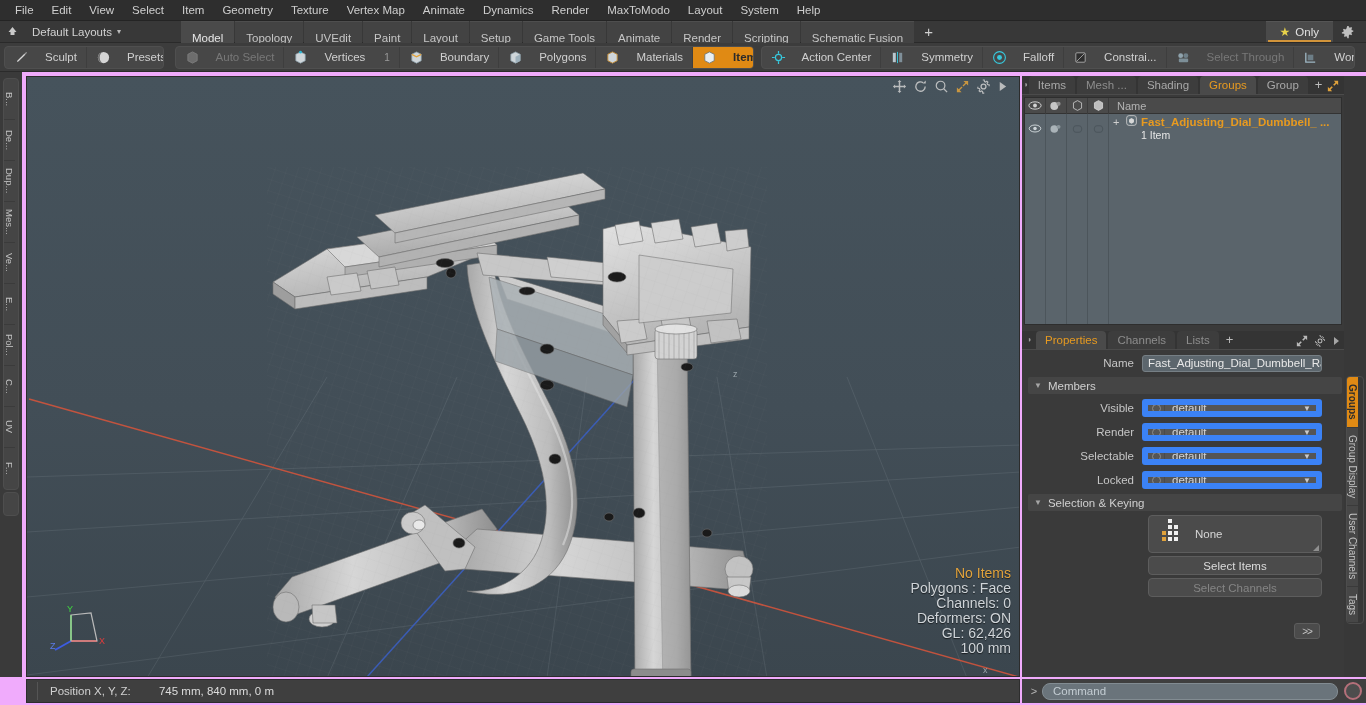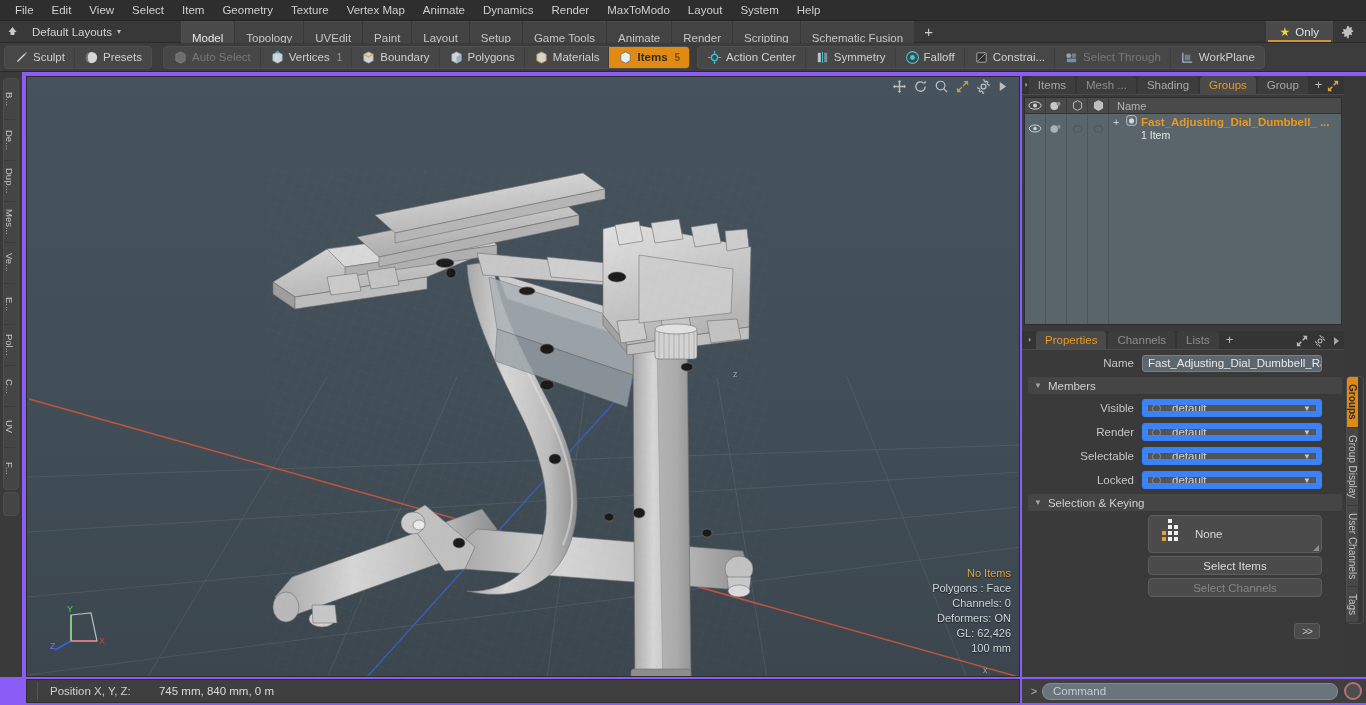--- a/index.html
+++ b/index.html
@@ -5,21 +5,21 @@
   * { box-sizing: border-box; margin: 0; padding: 0; }
   html, body {
     width: 1366px; height: 705px;
     background: #3a3a3a;
     font-family: "Liberation Sans", sans-serif;
     font-size: 11px;
     color: #c8c8c8;
     overflow: hidden;
     -webkit-font-smoothing: antialiased;
   }
-  #app { position: relative; width: 1366px; height: 705px; background: #8b5cf6; }
+  #app { position: relative; width: 1366px; height: 705px; background: #f0abfc; }
 
   
   .menubar {
     position: absolute; left: 0; top: 0; width: 1366px; height: 21px;
     background: #2e2e2e;
     display: flex; align-items: center; padding-left: 6px;
     border-bottom: 1px solid #242424;
   }
   .menu-item {
     padding: 0 9px; height: 21px; line-height: 21px;
@@ -71,21 +71,21 @@
     position: absolute; left: 0; top: 43px; width: 1366px; height: 29px;
     background: #3c3c3c; display: flex; align-items: center;
     border-bottom: 1px solid #2b2b2b; padding: 0 4px;
   }
   .grp {
     display: flex; align-items: center; height: 23px;
     border: 1px solid #4f4f4f; border-radius: 4px; background: #474747;
     margin-right: 7px; overflow: hidden;
   }
   .mbtn {
-    display: flex; align-items: center; gap: 4px; height: 21px;
+    display: flex; align-items: center; gap: 16px; height: 21px;
     padding: 0 9px; color: #d0d0d0; font-size: 11.5px; white-space: nowrap;
     border-right: 1px solid #3e3e3e;
   }
   .mbtn:last-child { border-right: none; }
   .mbtn.dim { color: #787878; }
   .mbtn.sel { background: #e08a14; color: #2b2b2b; font-weight: bold; }
   .mbtn .num { color: #9a9a9a; font-size: 10px; margin-left: 3px; }
   .mbtn.sel .num { color: #7d4e05; }
   .ico { width: 15px; height: 15px; display: inline-block; flex: 0 0 auto; }
 
@@ -125,21 +125,21 @@
   .vp-icons {
     position: absolute; right: 7px; top: 2px; display: flex; align-items: center; gap: 6px;
     z-index: 6;
   }
   .vp-ico { width: 15px; height: 15px; opacity: .85; }
 
   
   .grid-wrap { position: absolute; inset: 0; }
   .stat-block {
     position: absolute; right: 8px; bottom: 20px; text-align: right;
-    font-size: 11px; color: #cfd4d8; line-height: 15px; z-index: 5;
+    font-size: 14px; color: #cfd4d8; line-height: 15px; z-index: 5;
     text-shadow: 0 1px 1px rgba(0,0,0,.6);
   }
   .stat-block .no-items { color: #e2a33c; }
   .axis-gizmo { position: absolute; left: 22px; bottom: 22px; width: 60px; height: 55px; z-index: 5; }
 
   
   .statusbar {
     position: absolute; left: 26px; top: 679px; width: 994px; height: 24px;
     background: #3f3f3f; border: 1px solid #2d2d2d; display: flex; align-items: center;
   }

